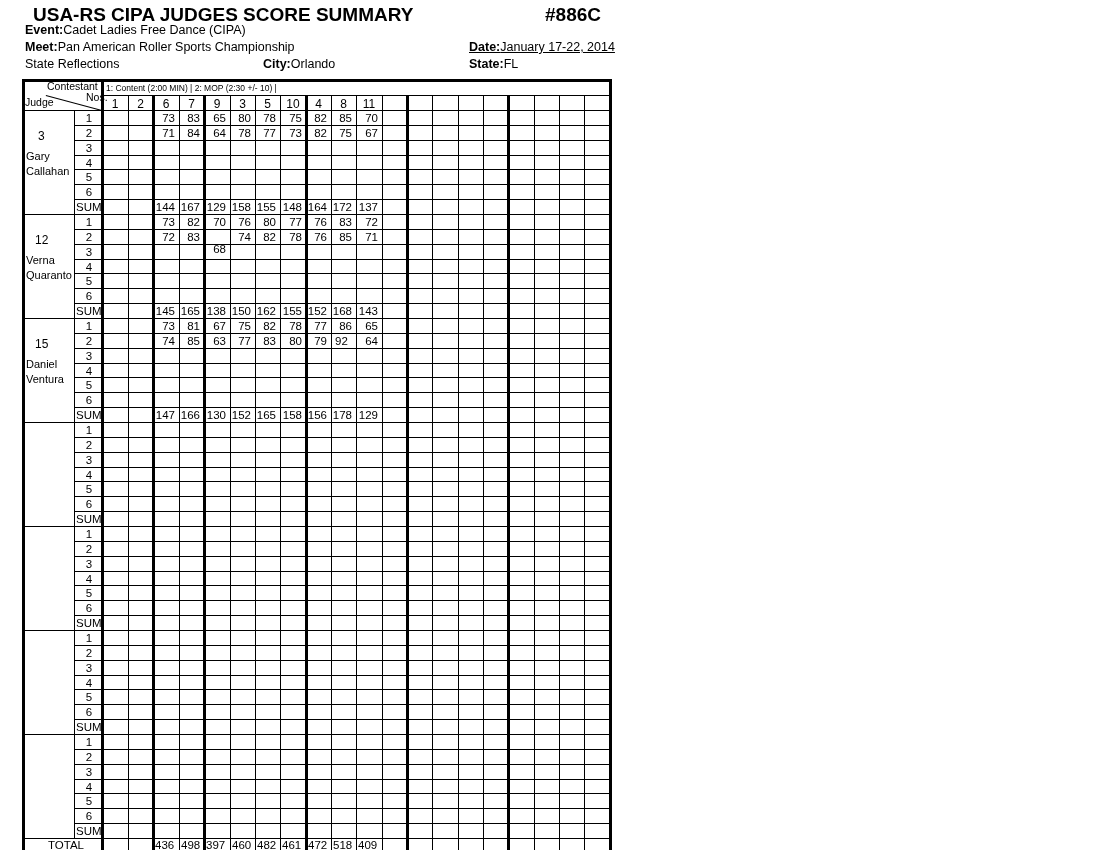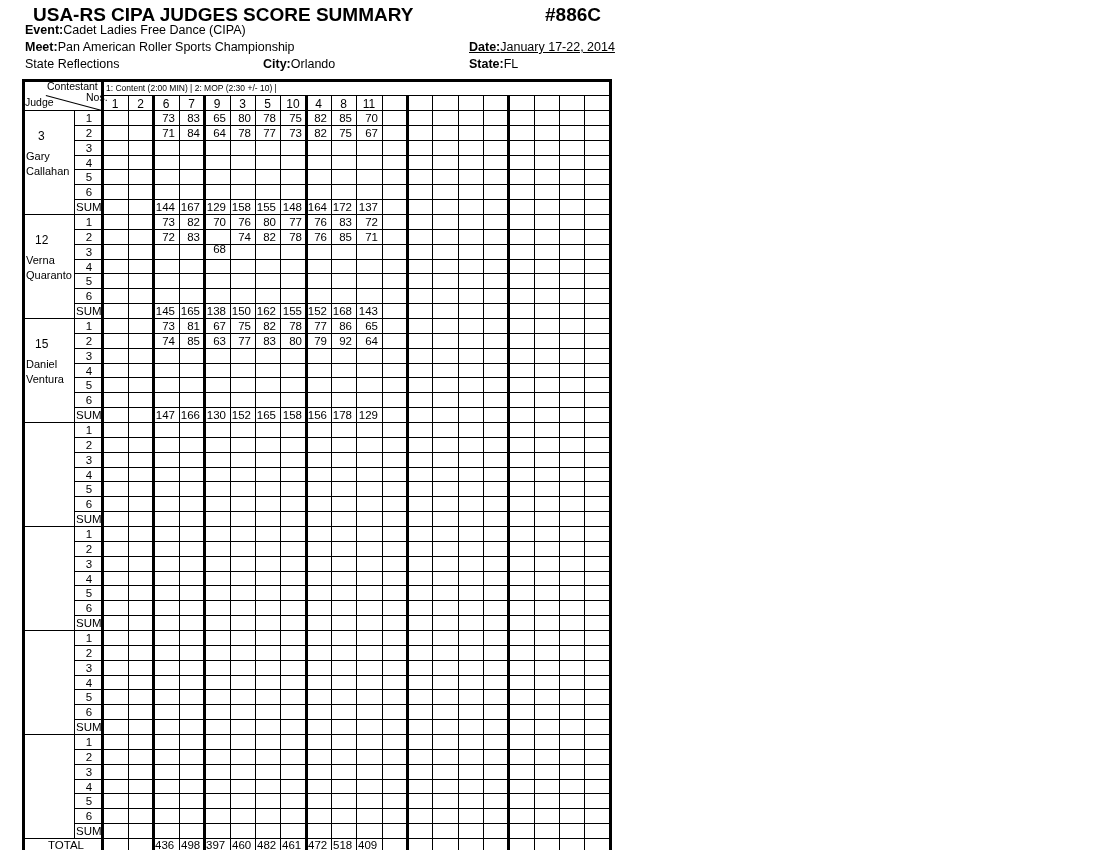--- a/index.html
+++ b/index.html
@@ -201,21 +201,21 @@
     <div class="cell" style="left: 356px; top: 319px; width: 26px;">65</div>
     <div class="line-h" style="left: 74px; top: 333px; width: 535px;"></div>
     <div class="rnum" style="left: 76px; top: 334px; width: 26px; text-align: center;">2</div>
     <div class="cell" style="left: 153px; top: 334px; width: 26px;">74</div>
     <div class="cell" style="left: 179px; top: 334px; width: 25px;">85</div>
     <div class="cell" style="left: 204px; top: 334px; width: 26px;">63</div>
     <div class="cell" style="left: 230px; top: 334px; width: 25px;">77</div>
     <div class="cell" style="left: 255px; top: 334px; width: 25px;">83</div>
     <div class="cell" style="left: 280px; top: 334px; width: 26px;">80</div>
     <div class="cell" style="left: 306px; top: 334px; width: 25px;">79</div>
-    <div class="cell" style="left: 331px; top: 334px; width: 25px;">92</div>
+    <div class="cell" style="left: 331px; top: 334px; width: 25px; text-align: center;">92</div>
     <div class="cell" style="left: 356px; top: 334px; width: 26px;">64</div>
     <div class="line-h" style="left: 74px; top: 348px; width: 535px;"></div>
     <div class="rnum" style="left: 76px; top: 349px; width: 26px; text-align: center;">3</div>
     <div class="line-h" style="left: 74px; top: 363px; width: 535px;"></div>
     <div class="rnum" style="left: 76px; top: 364px; width: 26px; text-align: center;">4</div>
     <div class="line-h" style="left: 74px; top: 377px; width: 535px;"></div>
     <div class="rnum" style="left: 76px; top: 378px; width: 26px; text-align: center;">5</div>
     <div class="line-h" style="left: 74px; top: 392px; width: 535px;"></div>
     <div class="rnum" style="left: 76px; top: 393px; width: 26px; text-align: center;">6</div>
     <div class="line-h" style="left: 74px; top: 407px; width: 535px;"></div>

